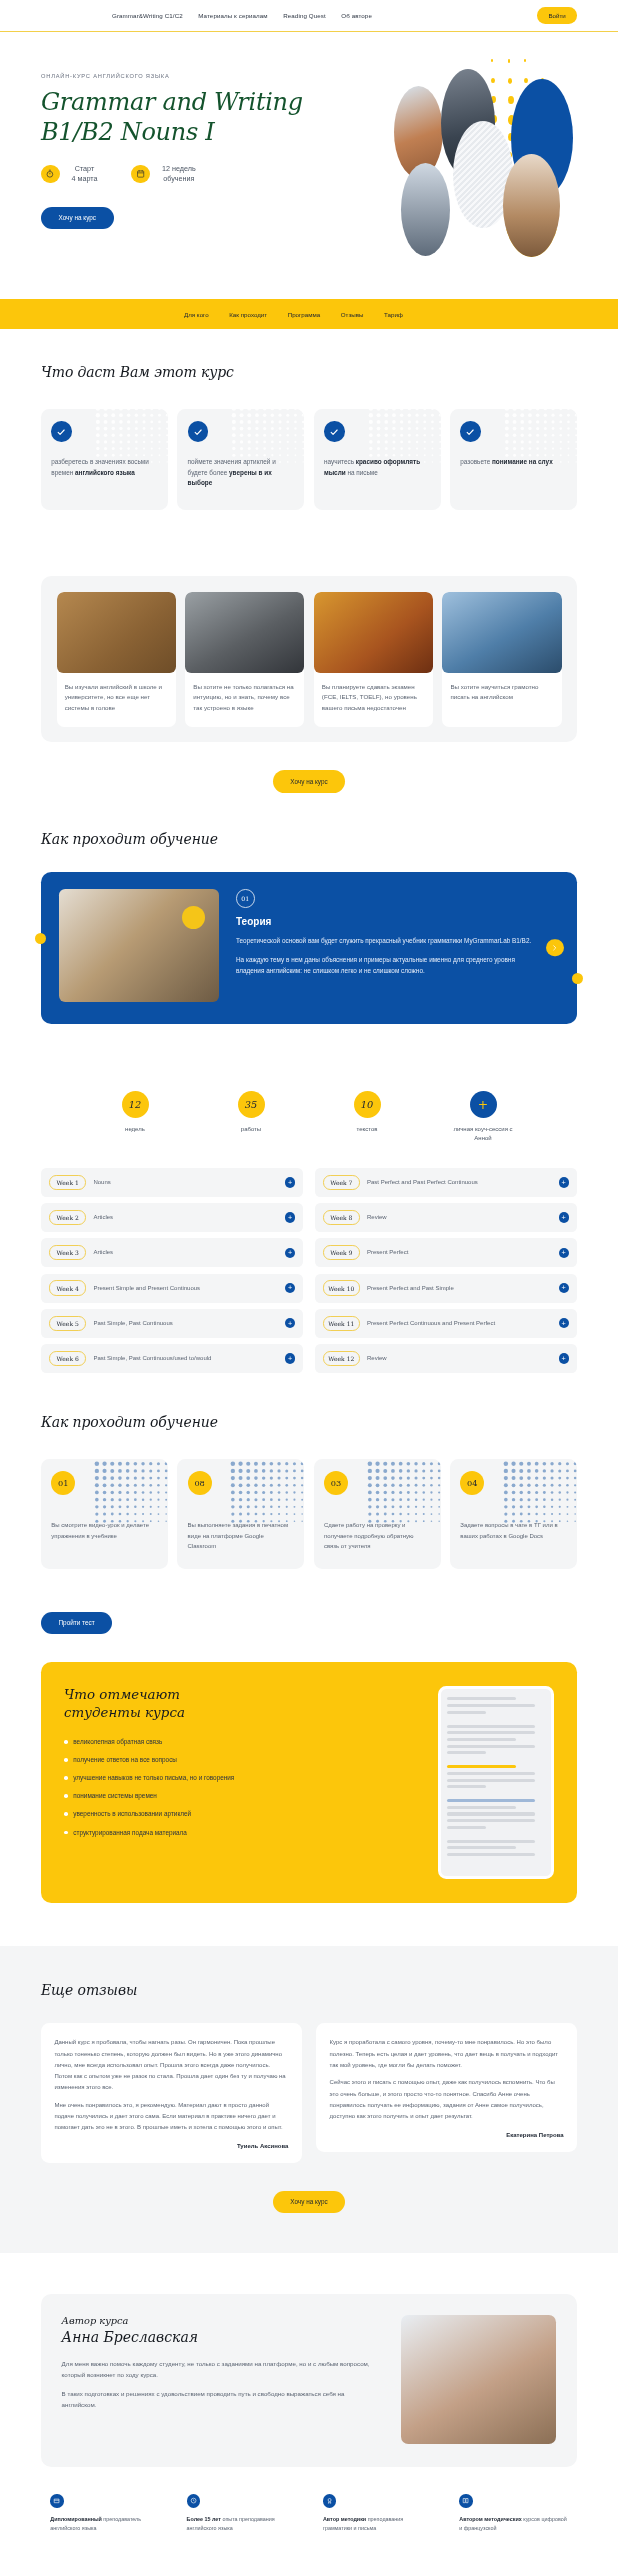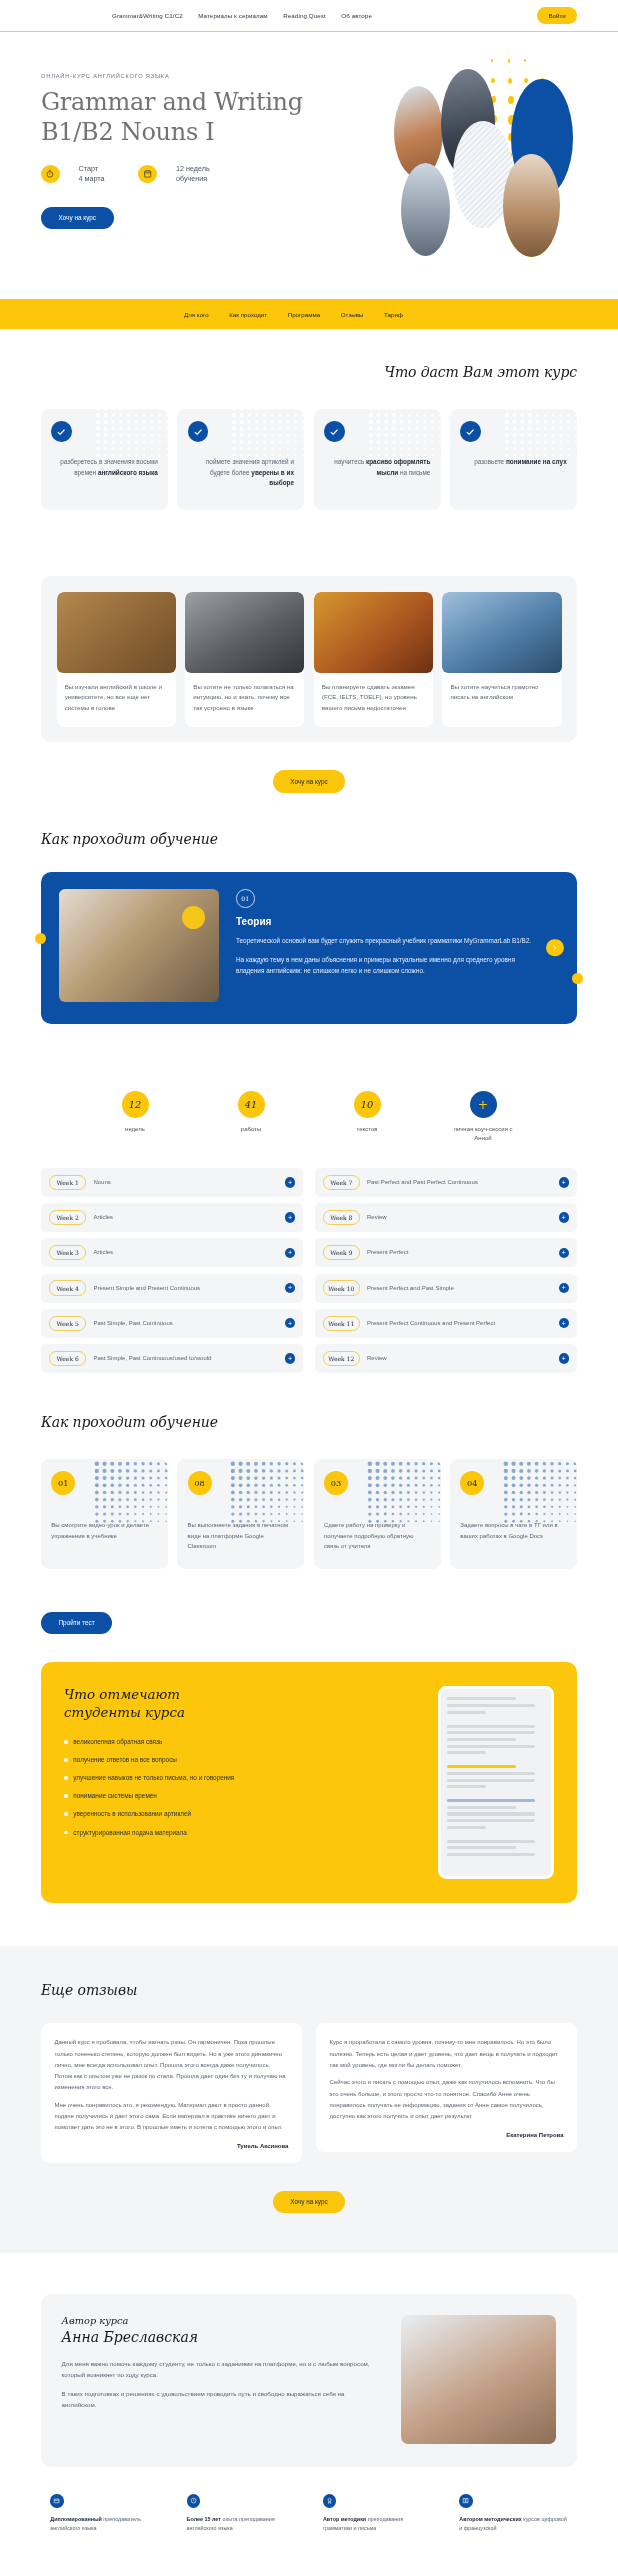--- a/index.html
+++ b/index.html
@@ -31,29 +31,29 @@
   }
 
   
   .hero { position: relative; height: 267px; overflow: hidden; }
   .hero-inner { padding-top: 41px; }
   .eyebrow {
     font-size: 5.7px; letter-spacing: 0.8px; color: #6b7280;
     text-transform: uppercase; margin-bottom: 9.3px;
   }
   .hero h1 {
-    font-family: "DejaVu Serif", serif; 
+    font-family: "DejaVu Serif", serif; font-style: italic;
     font-size: 24px; line-height: 1.22; font-weight: 400;
-    color: #737373; letter-spacing: -0.3px;
+    color: #14532d; letter-spacing: -0.3px;
   }
   .hero-sub {
     margin-top: 11.3px; font-size: 7.7px; line-height: 1.55; color: #4b5563;
   }
   .hero-facts { display: flex; gap: 34px; margin-top: 17.5px; }
-  .fact { display: flex; align-items: center; gap: 19px; }
+  .fact { display: flex; align-items: center; gap: 12px; text-align: center; }
   .fact-ico {
     width: 18.5px; height: 18.5px; border-radius: 50%; background: #fcc60b;
     display: flex; align-items: center; justify-content: center;
     font-size: 8.8px; color: #1f2733; flex: 0 0 auto;
   }
   .fact-txt { font-size: 7.2px; line-height: 1.34; color: #4b5563; }
   .btn {
     display: inline-block; border: none; cursor: pointer;
     font-family: "Liberation Sans", sans-serif;
     font-size: 6.4px; border-radius: 13.4px; padding: 7.7px 17.5px;
@@ -89,21 +89,21 @@
   .anchorbar a { font-size: 6.2px; color: #1c2430; text-decoration: none; white-space: nowrap; }
 
   
   section { padding: 0; }
   h2.sec {
     font-family: "DejaVu Serif", serif; font-style: italic; font-weight: 400;
     font-size: 14px; color: #15191f; letter-spacing: -0.1px;
   }
 
   
-  .benefits { padding: 35px 0 0; text-align: right; }
+  .benefits { padding: 35px 0 0; }
   .ben-grid { display: grid; grid-template-columns: repeat(4,1fr); gap: 9.3px; margin-top: 29px; }
   .ben-card {
     background: #f4f5f6; border-radius: 8.2px; padding: 12.4px 10.3px 15.5px;
     min-height: 101px; position: relative; overflow: hidden;
   }
   .ben-card .halftone {
     position: absolute; right: -3.1px; top: -4.1px; width: 77px; height: 62px; opacity: .85;
   }
   .check {
     width: 20.6px; height: 20.6px; border-radius: 50%; background: #0b50a4;
@@ -830,21 +830,21 @@
 </section>
 
 <section class="program">
   <div class="wrap">
     <div class="stats">
       <div class="stat">
         <div class="stat-circ">12</div>
         <div class="stat-lbl">недель</div>
       </div>
       <div class="stat">
-        <div class="stat-circ">41</div>
+        <div class="stat-circ">35</div>
         <div class="stat-lbl">работы</div>
       </div>
       <div class="stat">
         <div class="stat-circ">10</div>
         <div class="stat-lbl">текстов</div>
       </div>
       <div class="stat">
         <div class="stat-circ blue">+</div>
         <div class="stat-lbl">личная коуч-сессия с Анной</div>
       </div>

